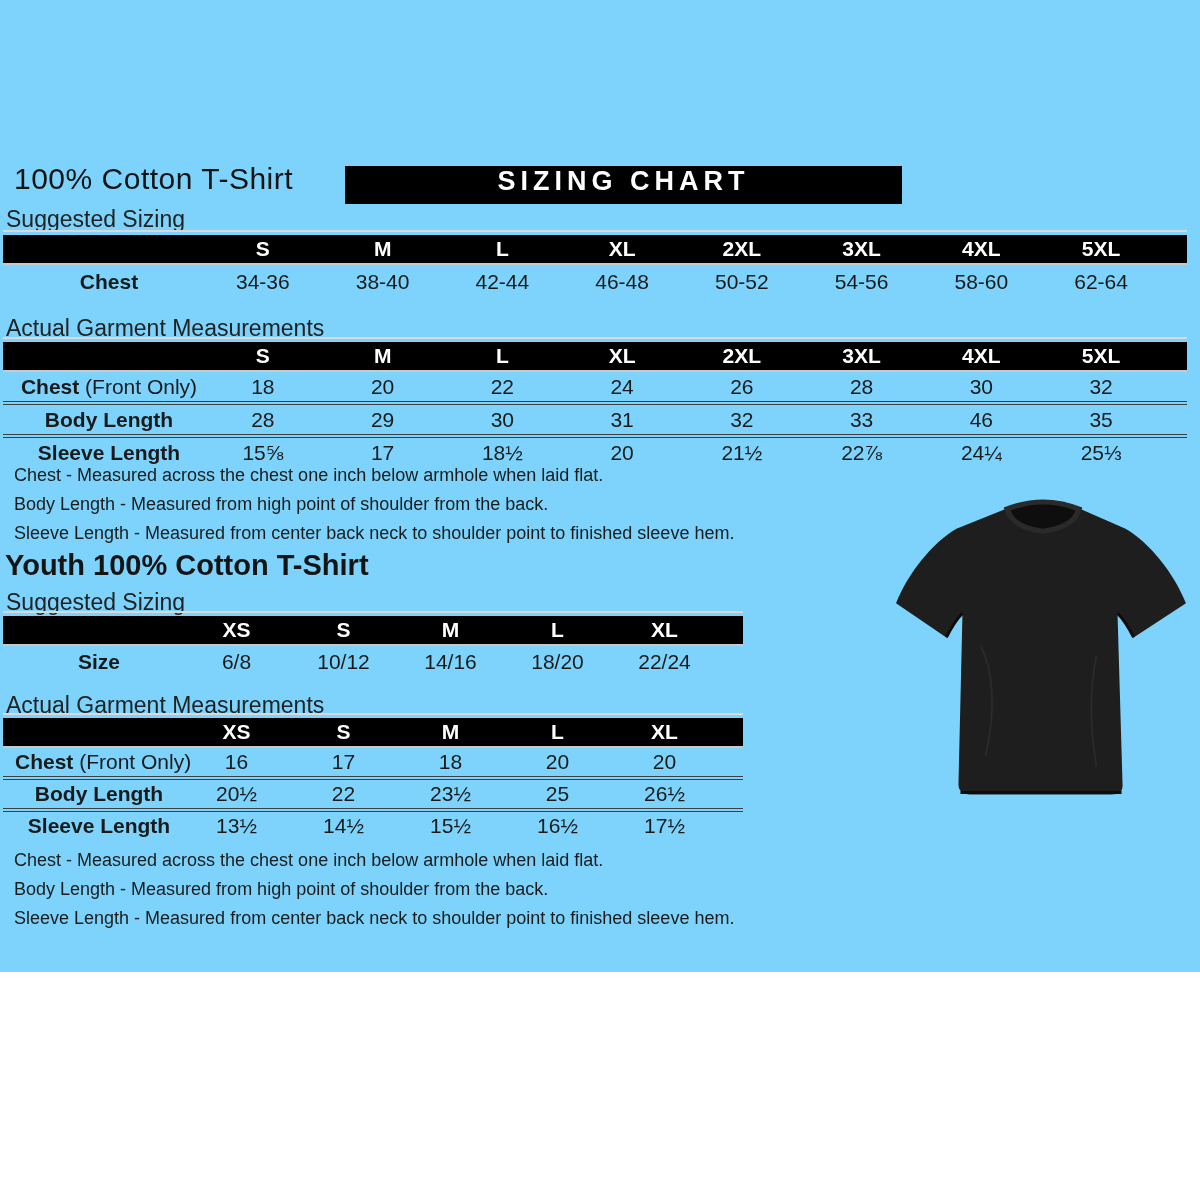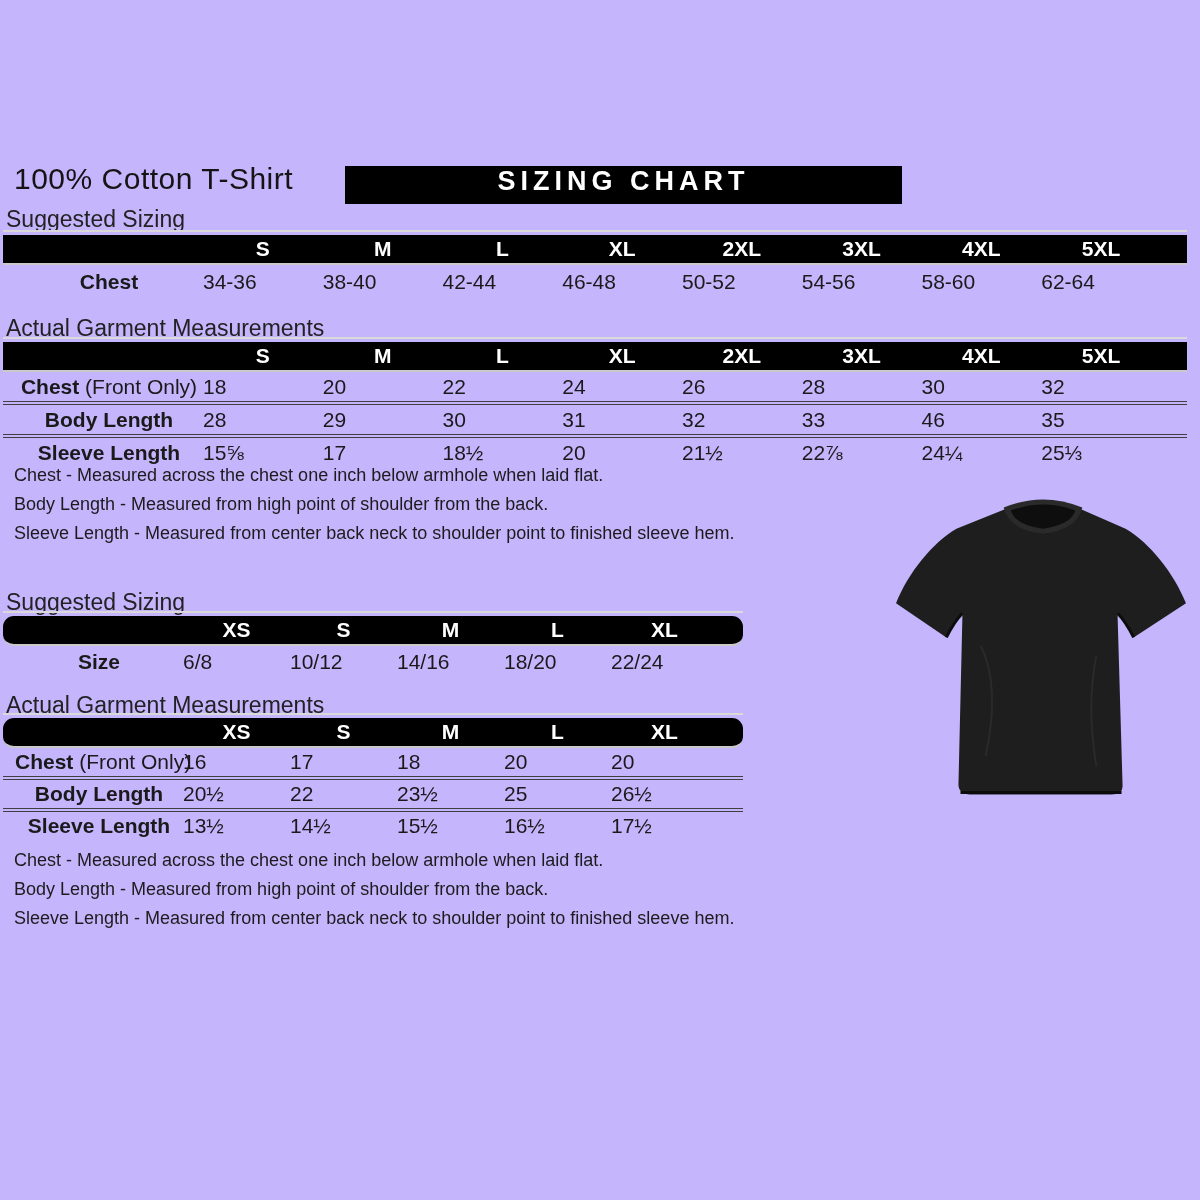--- a/index.html
+++ b/index.html
@@ -1,42 +1,42 @@
 <!DOCTYPE html>
 <html><head>
 <meta charset="utf-8">
 <style>
   html,body{margin:0;padding:0;background:#ffffff;}
-  #page{position:relative;width:1200px;height:1200px;background:#c4b5fd;overflow:hidden;
+  #page{position:relative;width:1200px;height:972px;background:#7dd3fc;overflow:hidden;
         font-family:"Liberation Sans","DejaVu Sans",sans-serif;color:#1a1a1a;}
 
   .abs{position:absolute;}
 
   .main-title{left:14px;top:162px;font-size:30px;font-weight:400;letter-spacing:0.5px;color:#141414;}
   .youth-title{left:5px;top:549px;font-size:29px;font-weight:700;color:#141414;}
 
   .banner{left:345px;top:166px;width:557px;height:38px;background:#000;
           display:flex;align-items:flex-start;justify-content:center;}
   .banner span{color:#fff;font-weight:700;font-size:27px;letter-spacing:5px;}
 
   .section-label{font-size:23px;color:#222;}
 
   .size-table{border-top:2px solid #d9d9d9;padding-top:3px;}
   .t-head{display:grid;background:#000;align-items:center;border-bottom:2px solid #c9c9c9;}
   .t-head .th{color:#fff;font-weight:700;font-size:21px;text-align:center;}
   .t-row{display:grid;align-items:center;font-size:21px;}
   .t-row + .t-row{border-top:4px double #3f3f3f;}
   .row-label{padding-left:12px;font-weight:700;white-space:nowrap;text-align:center;}
   .row-label .suffix{font-weight:400;}
-  .td{}
+  .td{text-align:center;}
 
   .adult-table .t-head{height:28px;}
   #adult-suggested-table .t-row{height:33px;}
   #adult-actual-table .t-row{height:29px;}
-  .youth-table .t-head{height:28px;border-radius:11px;}
+  .youth-table .t-head{height:28px;}
   #youth-suggested-table .t-row{height:32px;}
   #youth-actual-table .t-row{height:28px;}
 
   .notes{font-size:18px;line-height:29px;color:#1c1c1c;}
 
   #adult-suggested-label{left:6px;top:206px;}
   #adult-suggested-table{left:3px;top:230px;width:1184px;}
   #adult-actual-label{left:6px;top:315px;}
   #adult-actual-table{left:3px;top:337px;width:1184px;}
   #adult-notes{left:14px;top:461px;}
@@ -132,20 +132,21 @@
         <div class="td">25⅓</div>
       </div>
     </div>
 
   <div class="abs notes" id="adult-notes">
       <div class="note-line">Chest - Measured across the chest one inch below armhole when laid flat.</div>
       <div class="note-line">Body Length - Measured from high point of shoulder from the back.</div>
       <div class="note-line">Sleeve Length - Measured from center back neck to shoulder point to finished sleeve hem.</div>
     </div>
 
+  <div class="abs youth-title">Youth 100% Cotton T-Shirt</div>
 
   <div class="abs section-label" id="youth-suggested-label">Suggested Sizing</div>
   <div class="abs size-table youth-table" id="youth-suggested-table">
       <div class="t-head" style="grid-template-columns: 180px repeat(5, 1fr); padding-right: 25px;">
         <div class="th-corner"></div>
         <div class="th">XS</div>
         <div class="th">S</div>
         <div class="th">M</div>
         <div class="th">L</div>
         <div class="th">XL</div>

